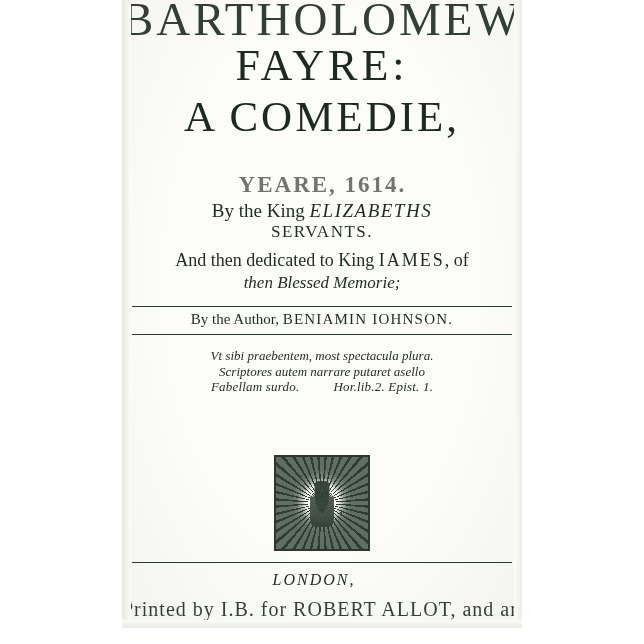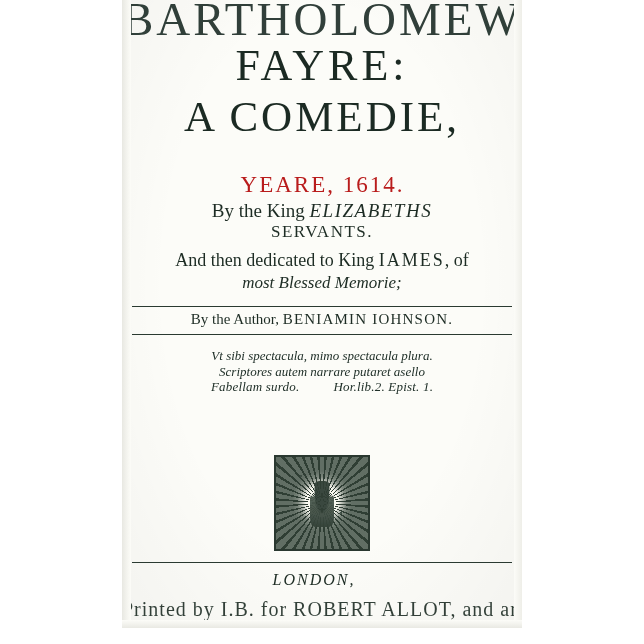--- a/index.html
+++ b/index.html
@@ -110,21 +110,22 @@
     font-size: 27px;
     letter-spacing: 2.5px;
     color: #1d2c24;
   }
   .t-yeare {
     position: absolute;
     left: 1px; right: 0;
     top: 172px;
     font-size: 23px;
     letter-spacing: 2px;
-    color: #b91c1c;
+    color: #737373;
+    font-weight: bold;
   }
   .t-bylady {
     position: absolute;
     left: 0; right: 0;
     top: 200px;
     font-size: 19px;
     color: #1d2c24;
   }
   .t-bylady .caps {
     letter-spacing: 1.5px;
@@ -270,32 +271,32 @@
       <div class="line t-yeare">YEARE, 1614.</div>
 
       <div class="line t-bylady">
         <span>By the King </span><span class="caps">ELIZABETHS</span>
       </div>
       <div class="line t-servants">SERVANTS.</div>
 
       <div class="line t-dedicated">
         <span>And then dedicated to King </span><span class="sp">IAMES</span><span>, of</span>
       </div>
-      <div class="line t-memorie">most Blessed Memorie;</div>
+      <div class="line t-memorie">then Blessed Memorie;</div>
 
       <div class="rule rule-1"></div>
 
       <div class="line t-author">
         <span>By the Author, </span><span class="sp">BENIAMIN IOHNSON.</span>
       </div>
 
       <div class="rule rule-2"></div>
 
       <div class="latin">
-        <span class="l">Vt sibi spectacula, mimo spectacula plura.</span>
+        <span class="l">Vt sibi praebentem, most spectacula plura.</span>
         <span class="l">Scriptores autem narrare putaret asello</span>
         <span class="l last"><span>Fabellam surdo.</span><span class="tail">Hor.lib.2. Epist. 1.</span></span>
       </div>
 
       <div class="device"></div>
       <div class="device-frame"></div>
 
       <div class="rule rule-3"></div>
 
       <div class="line t-london">LONDON,</div>

